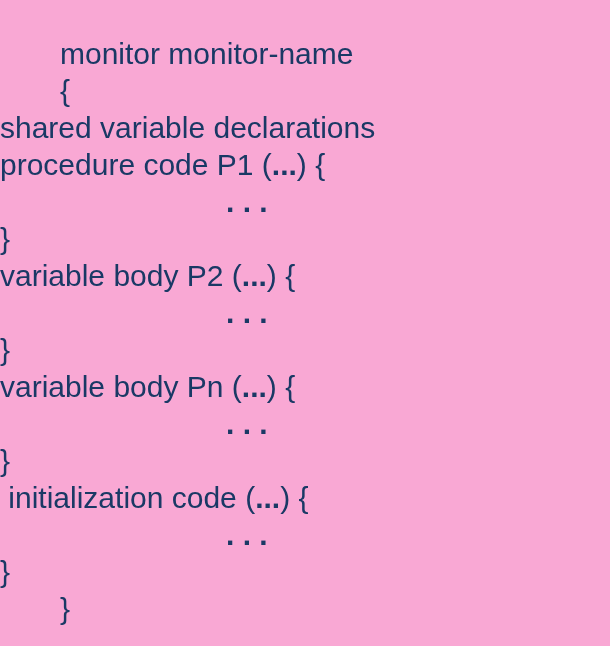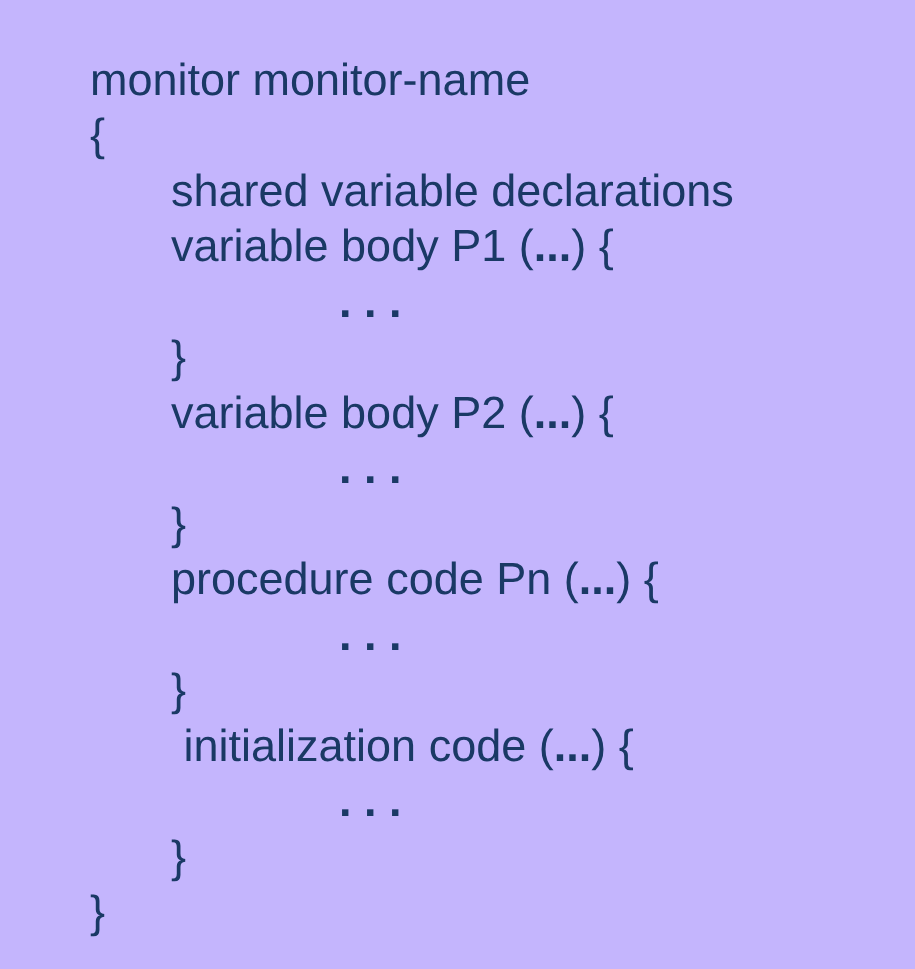--- a/index.html
+++ b/index.html
@@ -10,57 +10,57 @@
     width: 610px;
     height: 646px;
     background: #ffffff;
     overflow: hidden;
     position: relative;
     font-family: "Liberation Sans", sans-serif;
   }
   .slide {
     position: absolute;
     inset: 0;
-    background: #c4b5fd;
+    background: #f9a8d4;
   }
   .code {
     position: absolute;
     top: 35px;
     left: 0;
     right: 0;
     font-family: "Liberation Sans", sans-serif;
     font-size: 30px;
     line-height: 37px;
     font-weight: 400;
   }
   .line {
     white-space: pre;
     height: 37px;
   }
   .indent-0 { padding-left: 60px; }
-  .indent-1 { padding-left: 114px; }
+  .indent-1 { }
   .indent-2 { padding-left: 226px; }
   .b { font-weight: 700; }
 </style>
 </head>
 <body>
 
 <div class="slide">
   <div class="code" style="color: rgb(26, 57, 101);">
     <div>
         <div class="line indent-0"><span>monitor monitor-name</span></div>
         <div class="line indent-0"><span>{</span></div>
         <div class="line indent-1"><span>shared variable declarations</span></div>
-        <div class="line indent-1"><span>variable body P1 (</span><span class="b">...</span><span>) {</span></div>
+        <div class="line indent-1"><span>procedure code P1 (</span><span class="b">...</span><span>) {</span></div>
         <div class="line indent-2"><span class="b">. . .</span></div>
         <div class="line indent-1"><span>}</span></div>
         <div class="line indent-1"><span>variable body P2 (</span><span class="b">...</span><span>) {</span></div>
         <div class="line indent-2"><span class="b">. . .</span></div>
         <div class="line indent-1"><span>}</span></div>
-        <div class="line indent-1"><span>procedure code Pn (</span><span class="b">...</span><span>) {</span></div>
+        <div class="line indent-1"><span>variable body Pn (</span><span class="b">...</span><span>) {</span></div>
         <div class="line indent-2"><span class="b">. . .</span></div>
         <div class="line indent-1"><span>}</span></div>
         <div class="line indent-1"><span> initialization code (</span><span class="b">...</span><span>) {</span></div>
         <div class="line indent-2"><span class="b">. . .</span></div>
         <div class="line indent-1"><span>}</span></div>
         <div class="line indent-0"><span>}</span></div>
       </div>
   </div>
 </div>
 

